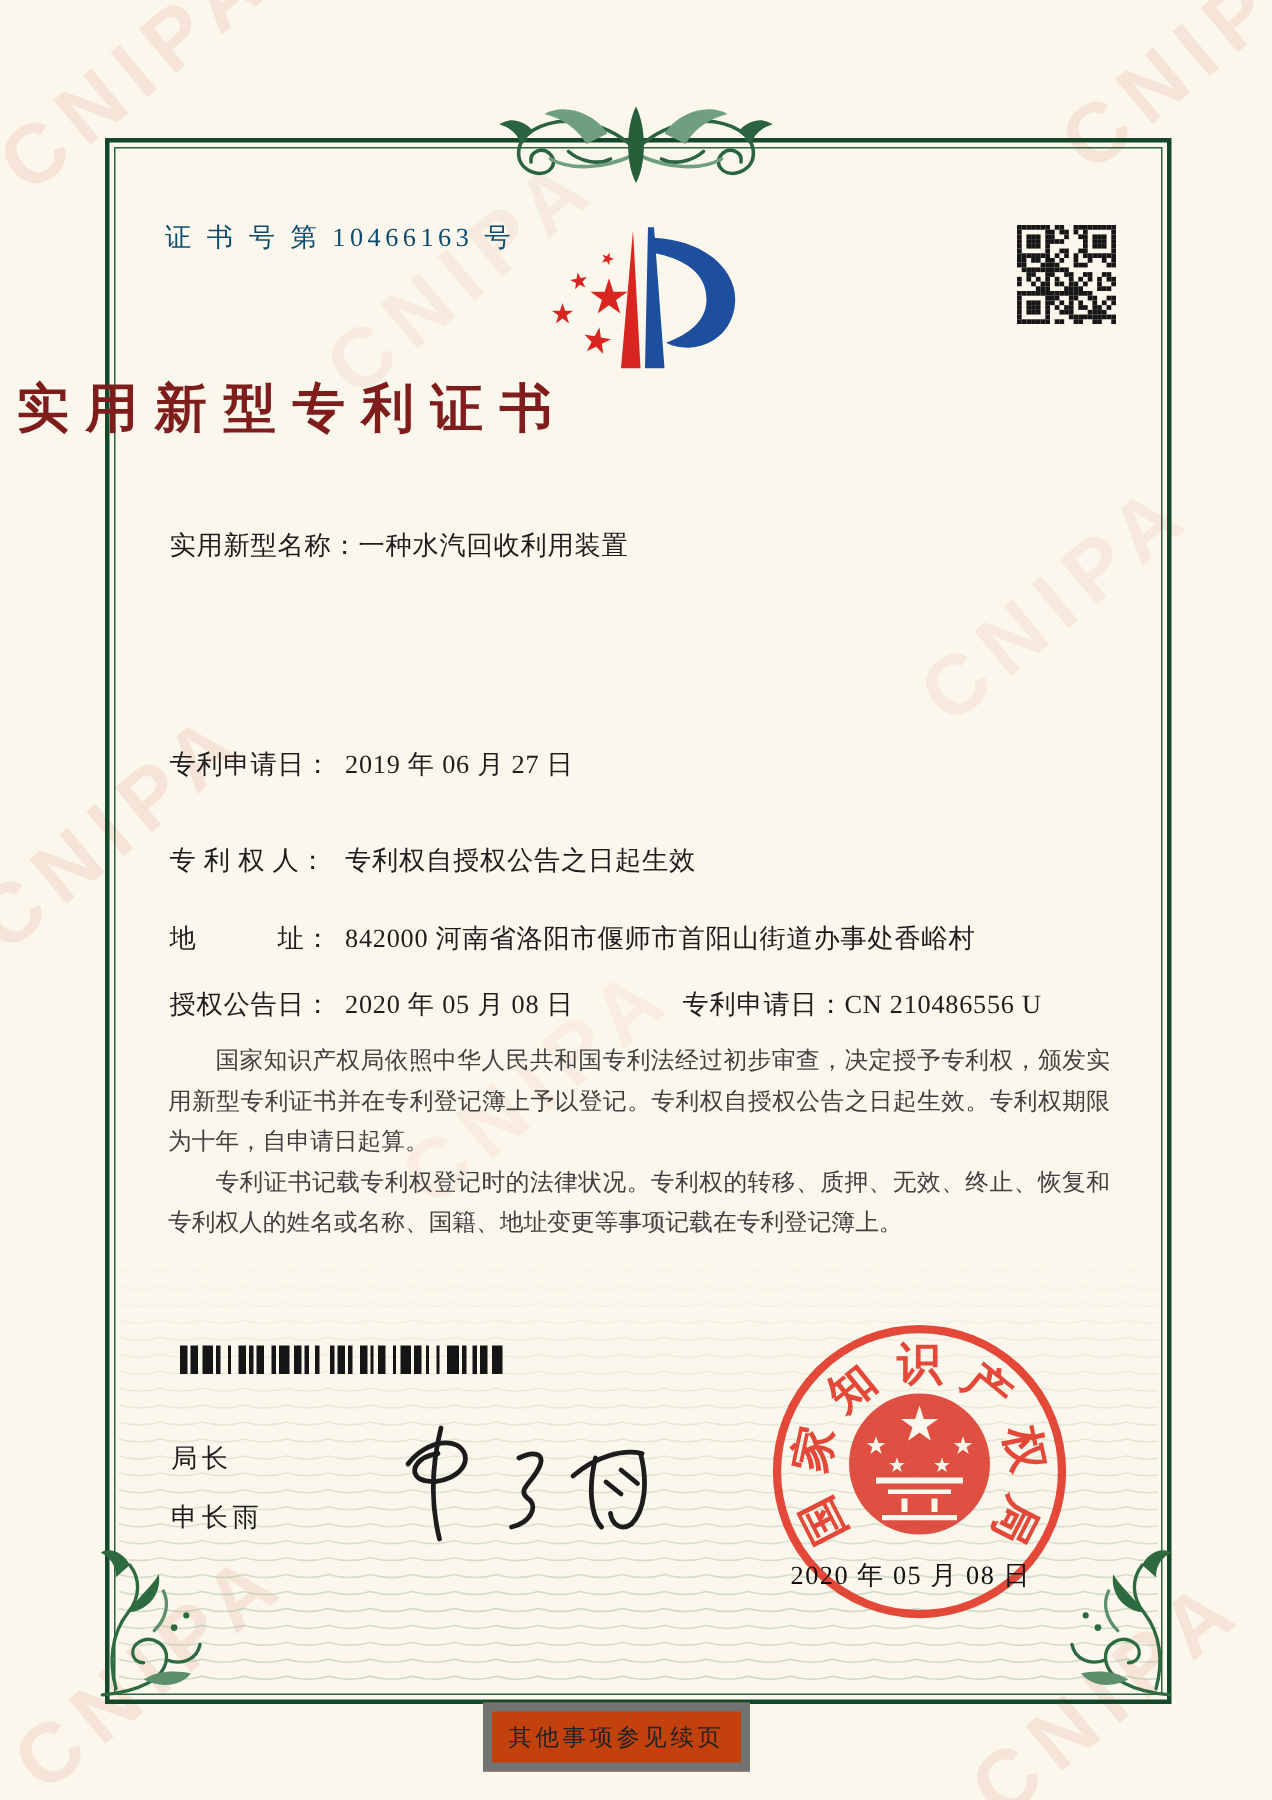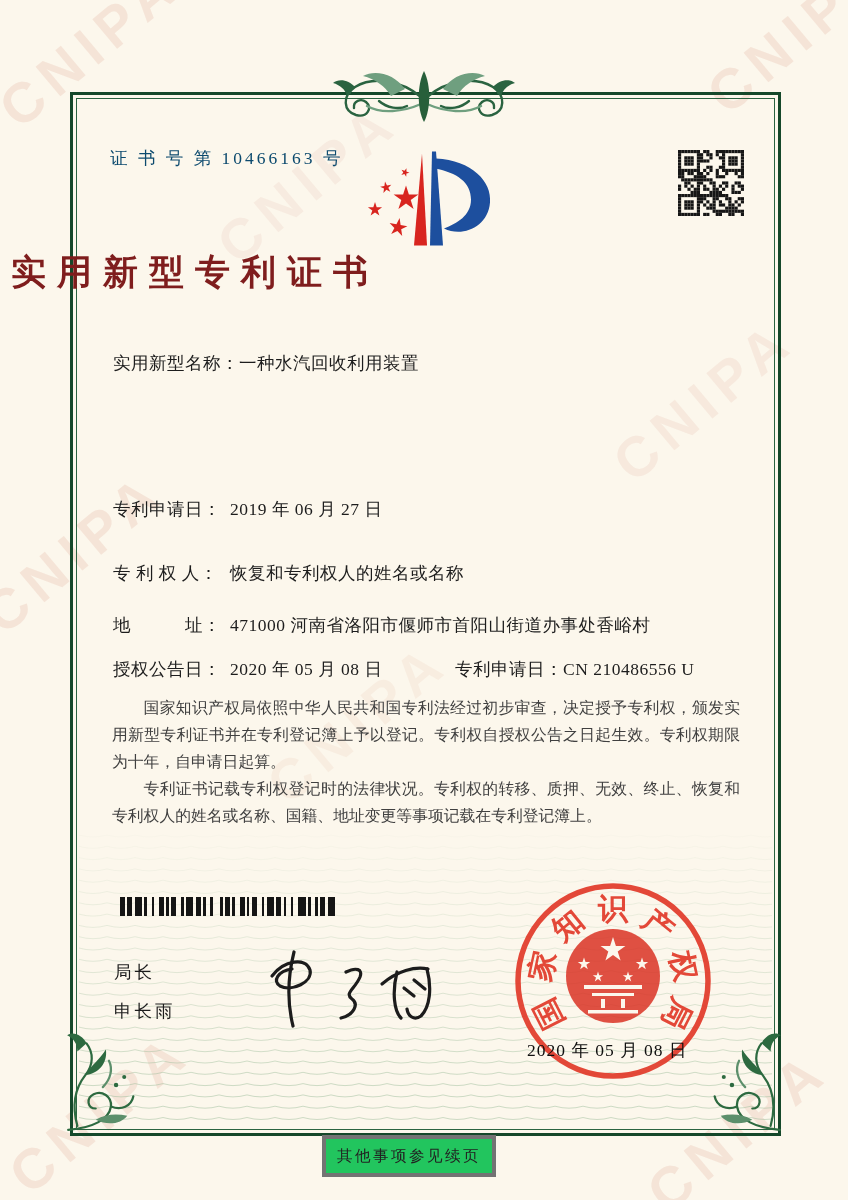--- a/index.html
+++ b/index.html
@@ -29,23 +29,23 @@
   .officer-title{position:absolute;left:114px;top:960px;font-size:17.5px;letter-spacing:3px;
                  color:#1c1c1c;z-index:2;}
   .officer-name{position:absolute;left:114px;top:999px;font-size:17.5px;letter-spacing:3px;
                 color:#1c1c1c;z-index:2;}
   .signature{position:absolute;left:242px;top:932px;z-index:2;line-height:0;}
   .seal{position:absolute;left:508px;top:877px;z-index:3;line-height:0;}
   .seal-date{position:absolute;left:527px;top:1038px;font-size:17.5px;letter-spacing:1px;
              color:#101010;z-index:4;white-space:nowrap;}
   .page-info{position:absolute;left:70px;width:705px;top:1095px;text-align:center;font-size:14.5px;
              letter-spacing:2px;color:#222;z-index:2;}
-  .continuation{position:absolute;left:322px;top:1135px;width:166px;height:34px;background:#22c55e;
+  .continuation{position:absolute;left:322px;top:1135px;width:166px;height:34px;background:#c2410c;
                 display:flex;align-items:center;justify-content:center;font-size:15.5px;
-                letter-spacing:2.5px;color:#222;z-index:2;border:4px solid #737373;}
+                letter-spacing:2.5px;color:#222;z-index:2;border:6px solid #737373;}
   .corner{position:absolute;width:102px;height:110px;z-index:2;line-height:0;}
   #corner-bl{left:62px;top:1026px;}
   #corner-br{left:684px;top:1026px;transform:scaleX(-1);}
   .top-orn{position:absolute;left:50%;top:56px;transform:translateX(-50%);z-index:2;line-height:0;}
 </style>
 </head>
 <body>
 
 <div class="page">
 
@@ -400,24 +400,24 @@
       </svg></div>
   <div class="title">实用新型专利证书</div>
 
   <div class="frow" style="top:351px">
     <span class="flabel">实用新型名称：</span><span class="fvalue">一种水汽回收利用装置</span>
   </div>
   <div class="frow" style="top:497px">
     <span class="flabel">专利申请日：</span><span class="fvalue">2019 年 06 月 27 日</span>
   </div>
   <div class="frow" style="top:561px">
-    <span class="flabel">专 利 权 人：</span><span class="fvalue">恢复和专利权人的姓名或名称</span>
+    <span class="flabel">专 利 权 人：</span><span class="fvalue">专利权自授权公告之日起生效</span>
   </div>
   <div class="frow" style="top:613px">
-    <span class="flabel">地　　　址：</span><span class="fvalue">471000 河南省洛阳市偃师市首阳山街道办事处香峪村</span>
+    <span class="flabel">地　　　址：</span><span class="fvalue">842000 河南省洛阳市偃师市首阳山街道办事处香峪村</span>
   </div>
   <div class="frow" style="top:657px;width:640px">
     <span class="flabel">授权公告日：</span><span class="fvalue">2020 年 05 月 08 日</span>
     <span class="grant-no"><span class="flabel" style="min-width:0">专利申请日：</span><span class="fvalue">CN 210486556 U</span></span>
   </div>
 
   <div class="body-text">
     <p>国家知识产权局依照中华人民共和国专利法经过初步审查，决定授予专利权，颁发实用新型专利证书并在专利登记簿上予以登记。专利权自授权公告之日起生效。专利权期限为十年，自申请日起算。</p>
     <p>专利证书记载专利权登记时的法律状况。专利权的转移、质押、无效、终止、恢复和专利权人的姓名或名称、国籍、地址变更等事项记载在专利登记簿上。</p>
   </div>

